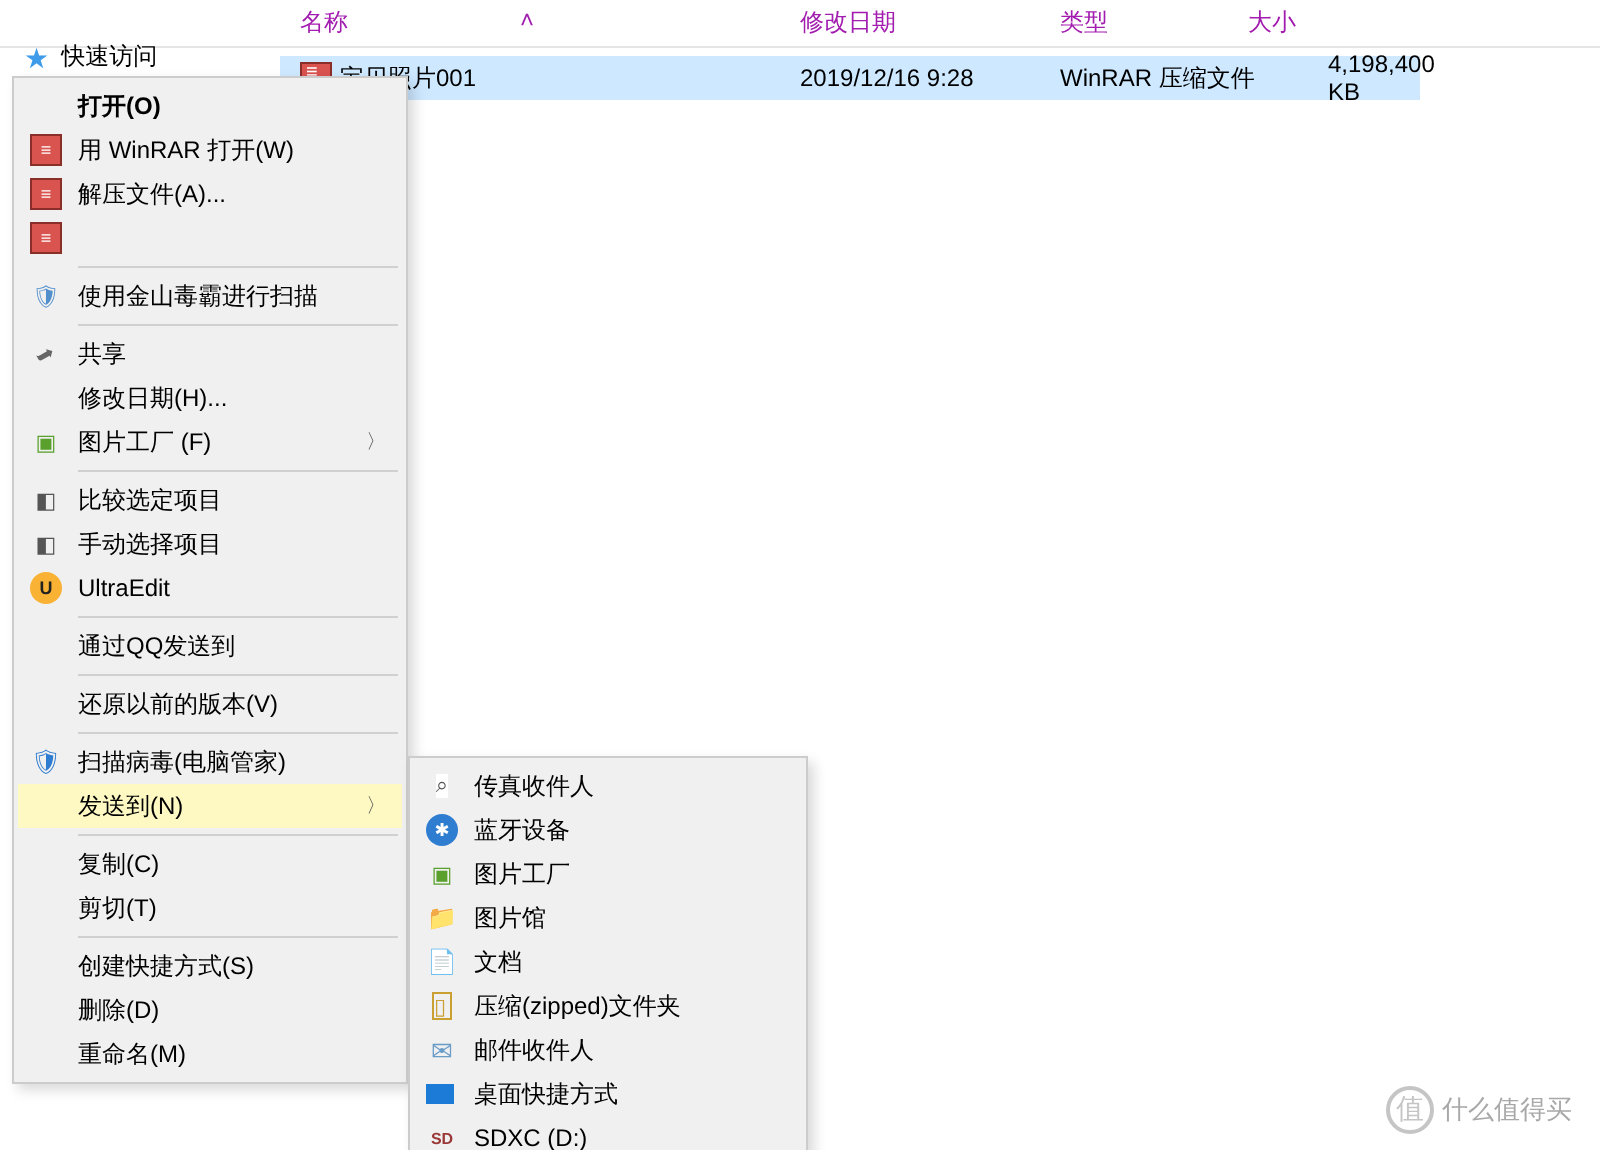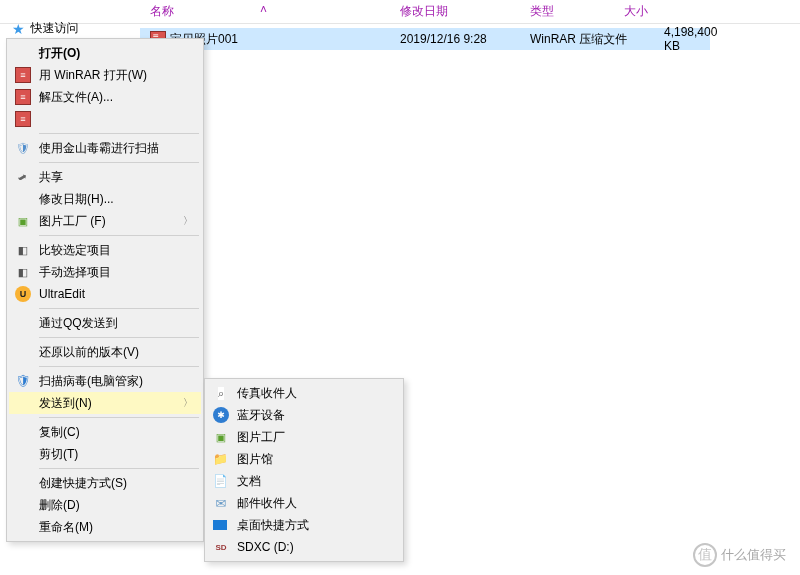--- a/index.html
+++ b/index.html
@@ -274,20 +274,24 @@
     </div>
   <div class="ctx-item">
       <span class="ctx-icon ic-folder"></span>
       <span>图片馆</span>
     </div>
   <div class="ctx-item">
       <span class="ctx-icon ic-doc"></span>
       <span>文档</span>
     </div>
   <div class="ctx-item">
+      <span class="ctx-icon ic-zip"></span>
+      <span>压缩(zipped)文件夹</span>
+    </div>
+  <div class="ctx-item">
       <span class="ctx-icon ic-mail"></span>
       <span>邮件收件人</span>
     </div>
   <div class="ctx-item">
       <span class="ctx-icon ic-desk"></span>
       <span>桌面快捷方式</span>
     </div>
   <div class="ctx-item">
       <span class="ctx-icon ic-sdxc"></span>
       <span>SDXC (D:)</span>

